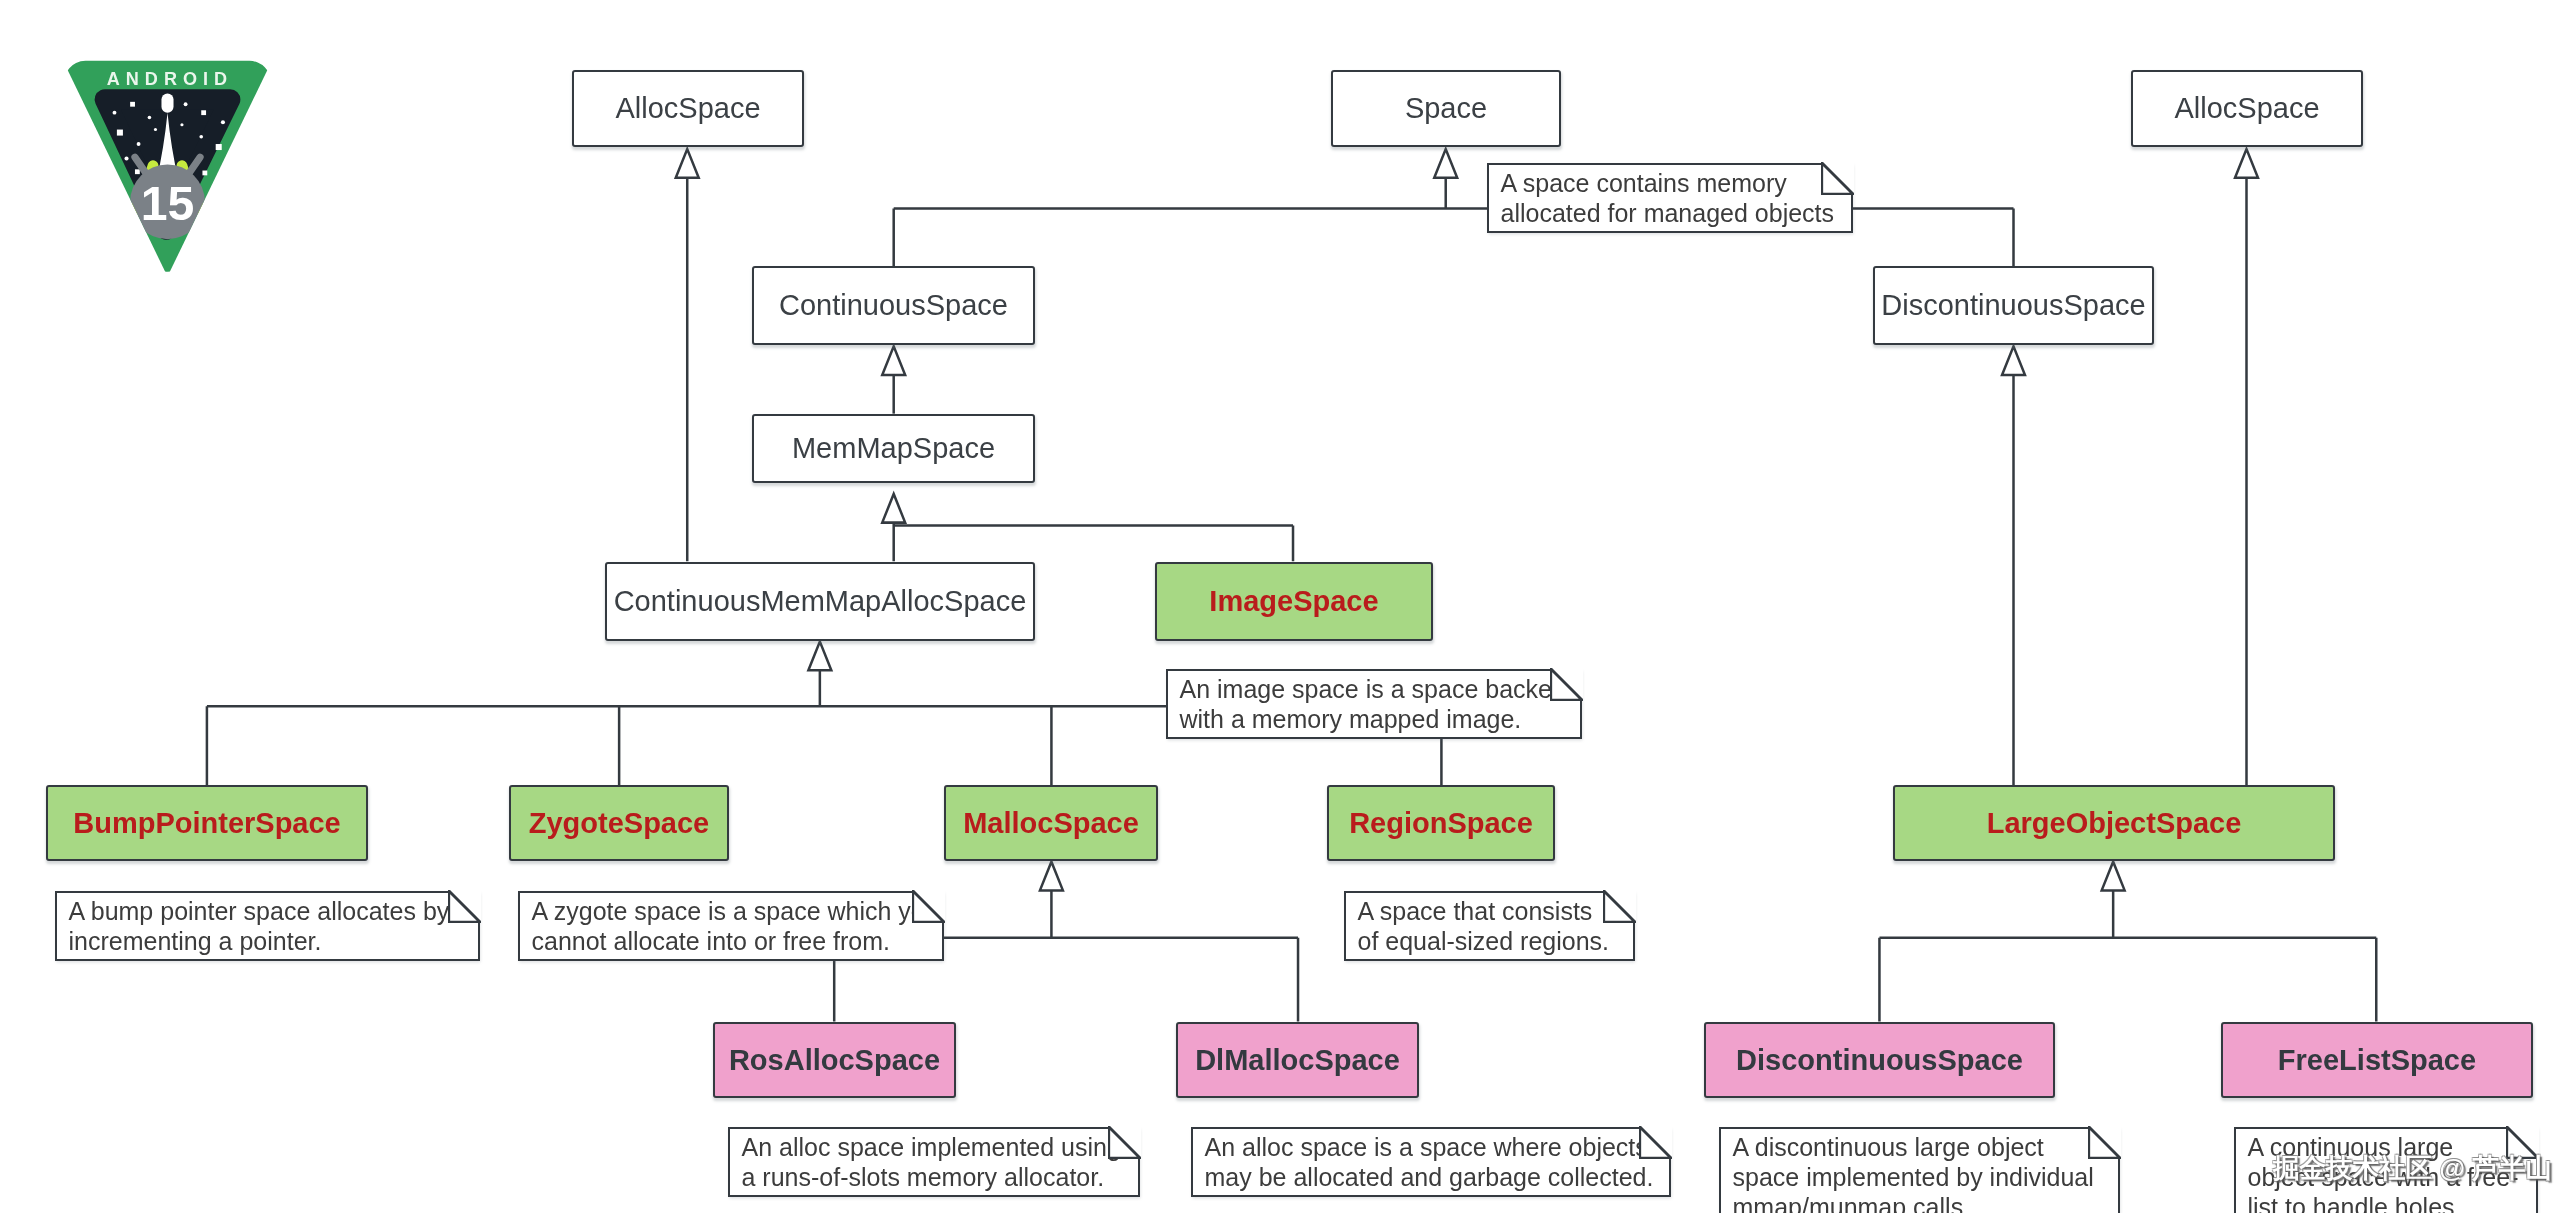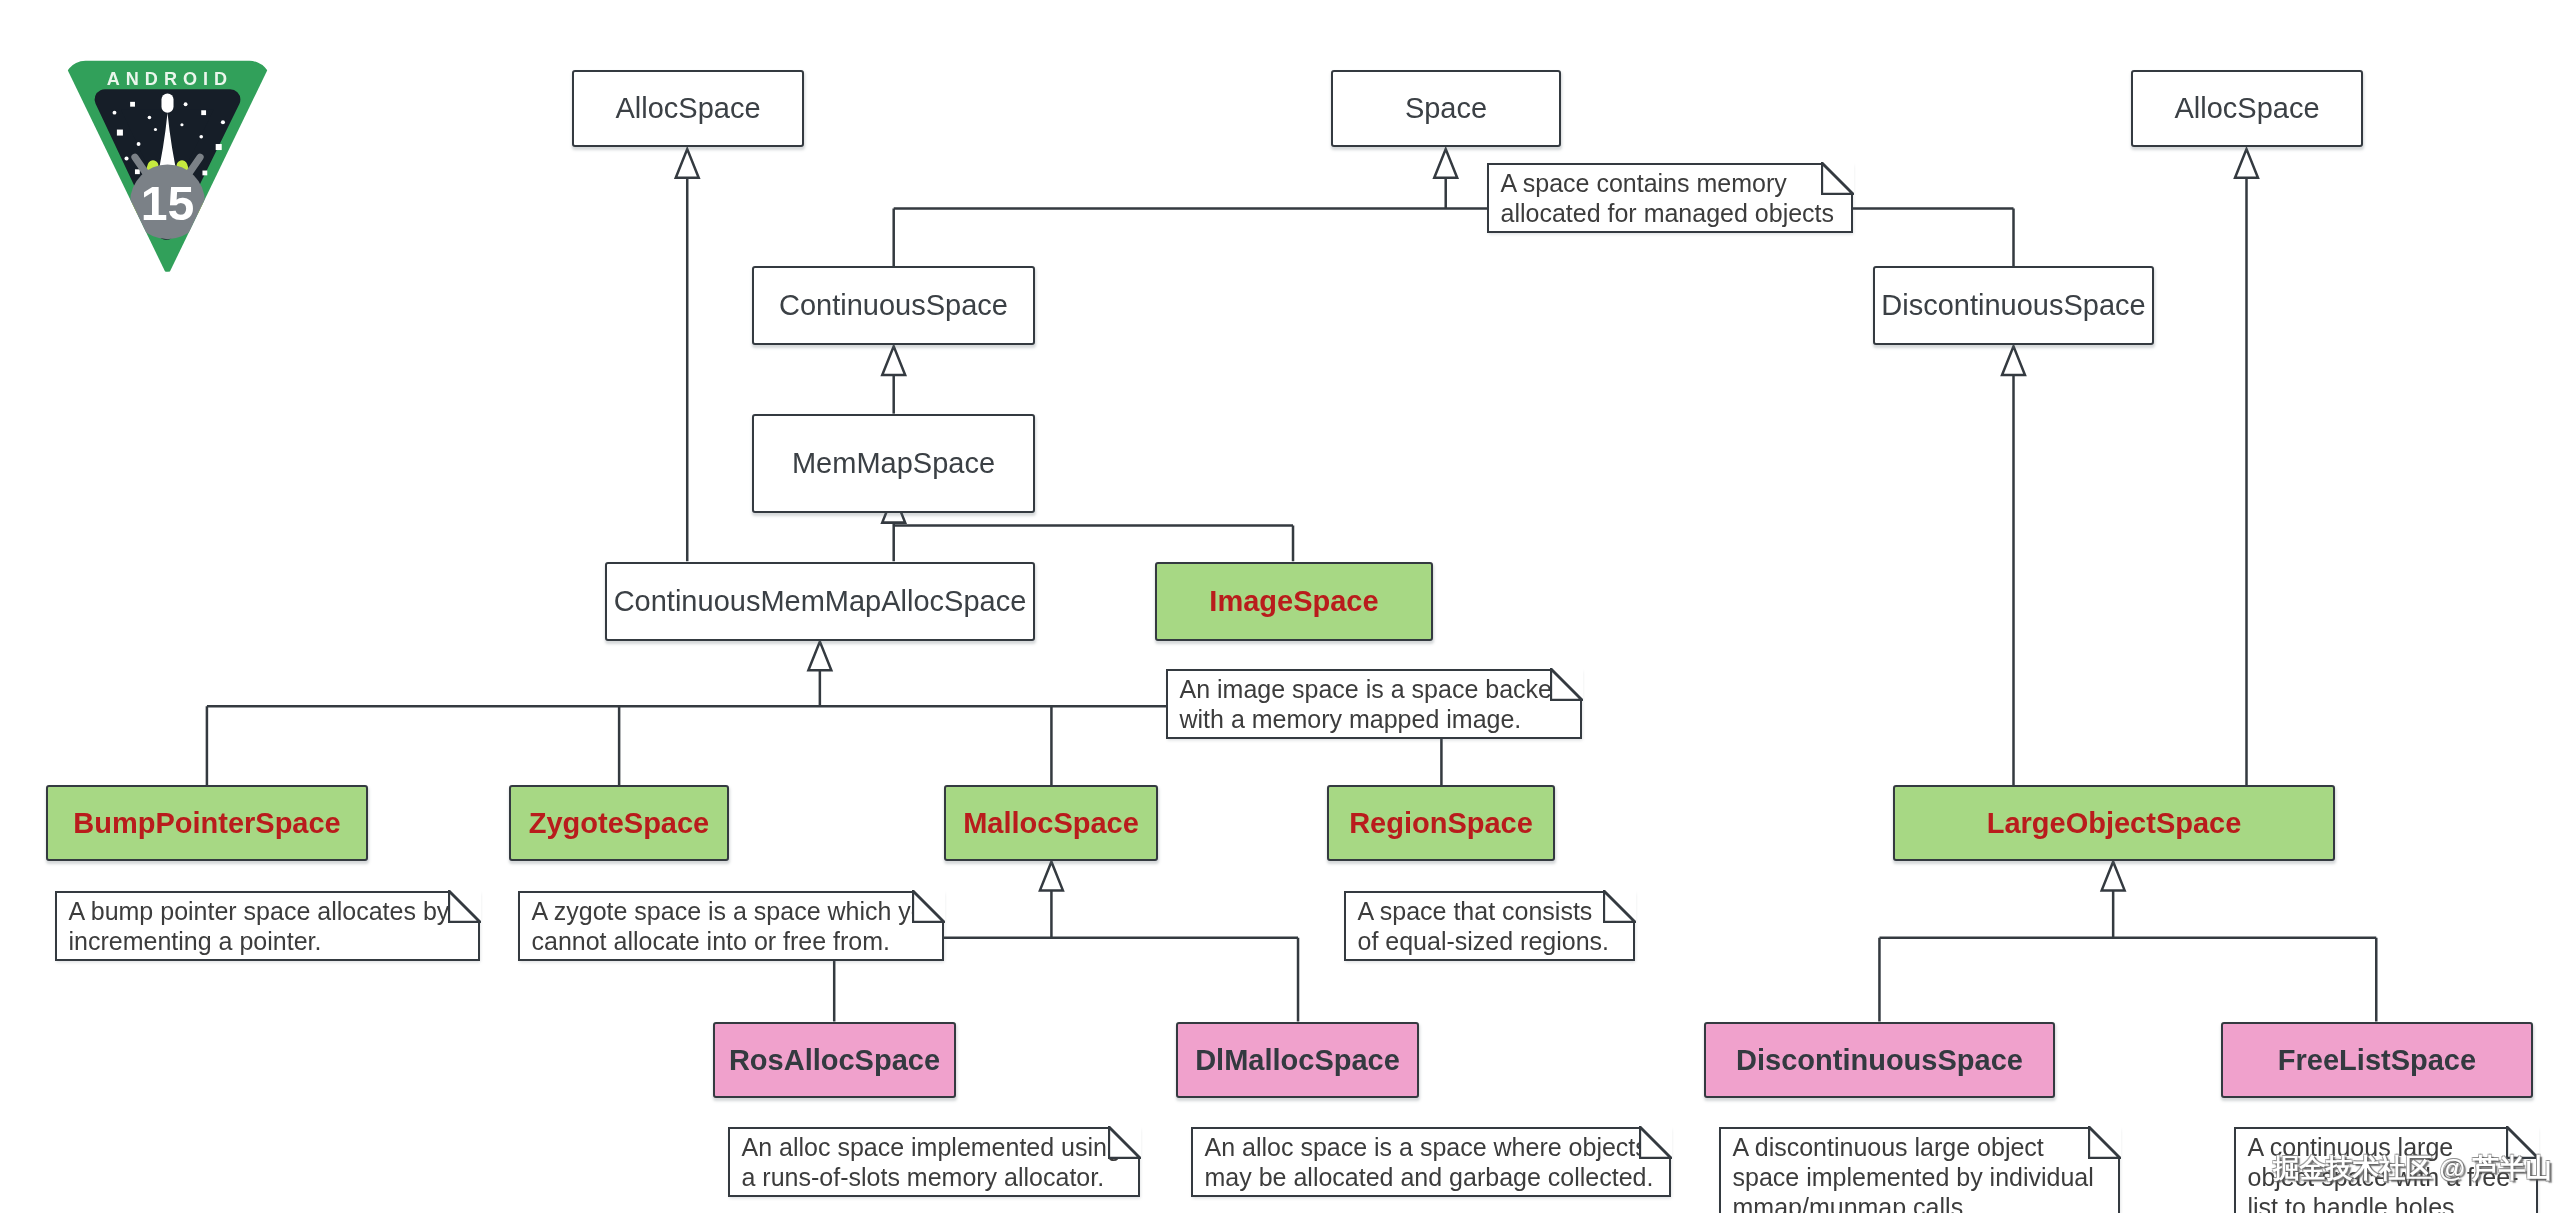--- a/index.html
+++ b/index.html
@@ -111,21 +111,21 @@
     </div>
   <div class="node" style="left:2131px;top:70px;width:232px;height:77px">
       <span>AllocSpace</span>
     </div>
   <div class="node" style="left:752px;top:266px;width:283px;height:79px">
       <span>ContinuousSpace</span>
     </div>
   <div class="node" style="left:1873px;top:266px;width:281px;height:79px">
       <span>DiscontinuousSpace</span>
     </div>
-  <div class="node" style="left:752px;top:414px;width:283px;height:99px">
+  <div class="node" style="left:752px;top:414px;width:283px;height:69px">
       <span>MemMapSpace</span>
     </div>
   <div class="node" style="left:605px;top:562px;width:430px;height:79px">
       <span>ContinuousMemMapAllocSpace</span>
     </div>
   <div class="node green" style="left:1155px;top:562px;width:278px;height:79px">
       <span>ImageSpace</span>
     </div>
   <div class="node green" style="left:46px;top:785px;width:322px;height:76px">
       <span>BumpPointerSpace</span>

